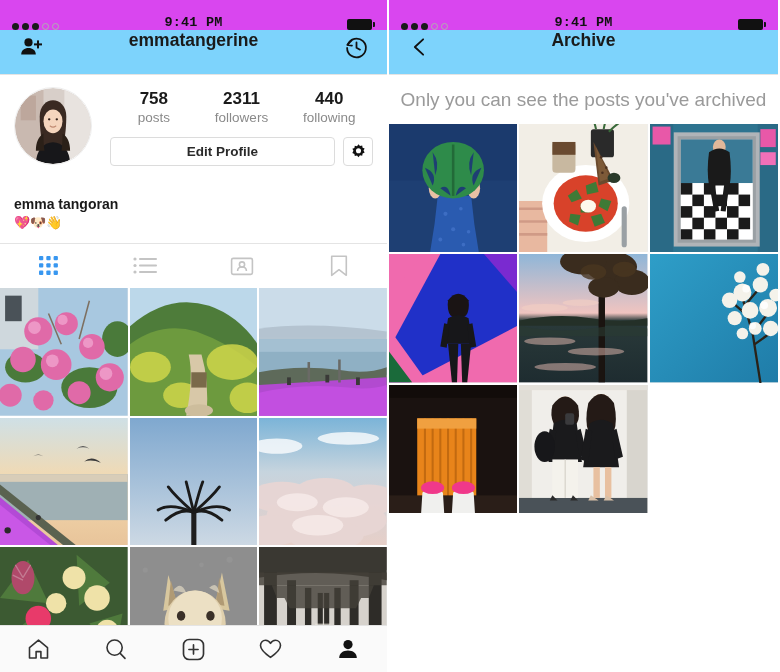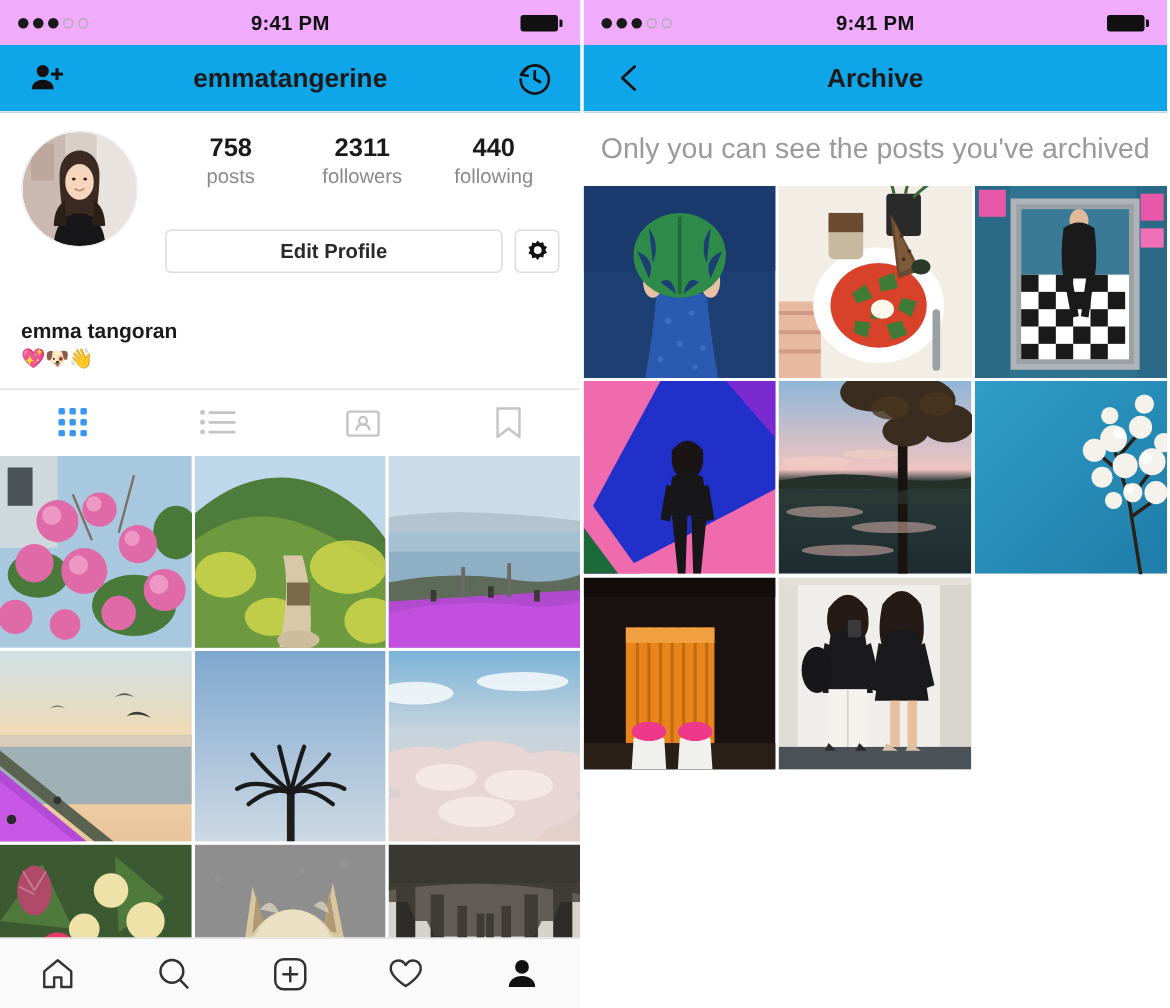--- a/index.html
+++ b/index.html
@@ -8,40 +8,41 @@
     background: #ffffff;
     font-family: "Liberation Sans", sans-serif;
     overflow: hidden;
   }
   .screens { display: flex; width: 780px; height: 672px; }
   .phone { width: 389px; height: 672px; background: #ffffff; position: relative; overflow: hidden; }
   .phone.left { border-right: 2px solid #ffffff; }
 
   
   .statusbar {
-    height: 30px; background: #f0abfc;
-    display: flex; align-items: center; padding: 0 12px;
+    height: 30px; background: #d946ef;
+    display: flex; align-items: flex-end; padding: 0 12px;
     position: relative;
+    font-family: Liberation Mono, monospace;
   }
   .sig { display: flex; gap: 3px; align-items: center; }
   .sig i { width: 7px; height: 7px; border-radius: 50%; background: #1a1a1a; display: block; }
   .sig i.off { background: transparent; border: 1px solid #b0b0b0; width: 7px; height: 7px; }
   .clock {
     position: absolute; left: 0; right: 0; text-align: center;
     font-size: 13.5px; font-weight: bold; color: #111; letter-spacing: .2px;
   }
   .batt { margin-left: auto; display: flex; align-items: center; }
   .batt .body { width: 25px; height: 11px; background: #111; border-radius: 2px; }
   .batt .cap { width: 2px; height: 5px; background: #111; margin-left: 1px; border-radius: 0 1px 1px 0; }
 
   
   .navbar {
-    height: 45px; background: #0ea5e9;
+    height: 45px; background: #7dd3fc;
     border-bottom: 1px solid #e4e4e4;
-    display: flex; align-items: center; padding: 0 14px; position: relative;
+    display: flex; padding: 0 14px; position: relative;
   }
   .navtitle {
     position: absolute; left: 0; right: 0; text-align: center;
     font-size: 17.5px; font-weight: bold; color: #1a1a1a;
     pointer-events: none;
   }
   .navbtn { width: 34px; height: 34px; display: flex; align-items: center; justify-content: center; }
   .navbtn.right { margin-left: auto; }
 
   
@@ -50,21 +51,21 @@
   .avatar {
     width: 78px; height: 78px; border-radius: 50%;
     overflow: hidden; flex: none; border: 1px solid #eee;
     position: relative;
   }
   .pmeta { flex: 1; padding-left: 18px; padding-top: 2px; }
   .stats { display: flex; }
   .stat { flex: 1; text-align: center; }
   .stat .num { font-size: 17px; font-weight: bold; color: #1a1a1a; line-height: 20px; }
   .stat .lbl { font-size: 13.5px; color: #8a8a8a; line-height: 17px; }
-  .actions { display: flex; align-items: center; margin-top: 27px; gap: 8px; }
+  .actions { display: flex; align-items: center; margin-top: 11px; gap: 8px; }
   .editbtn {
     flex: 1; height: 29px; border: 1px solid #dcdcdc; border-radius: 4px;
     background: #fff; display: flex; align-items: center; justify-content: center;
     font-size: 13.5px; font-weight: bold; color: #2a2a2a;
   }
   .gearbtn {
     width: 30px; height: 29px; border: 1px solid #dcdcdc; border-radius: 4px;
     background: #fff; display: flex; align-items: center; justify-content: center;
   }
   .bioname { font-size: 14px; font-weight: bold; color: #1a1a1a; margin-top: 30px; }

